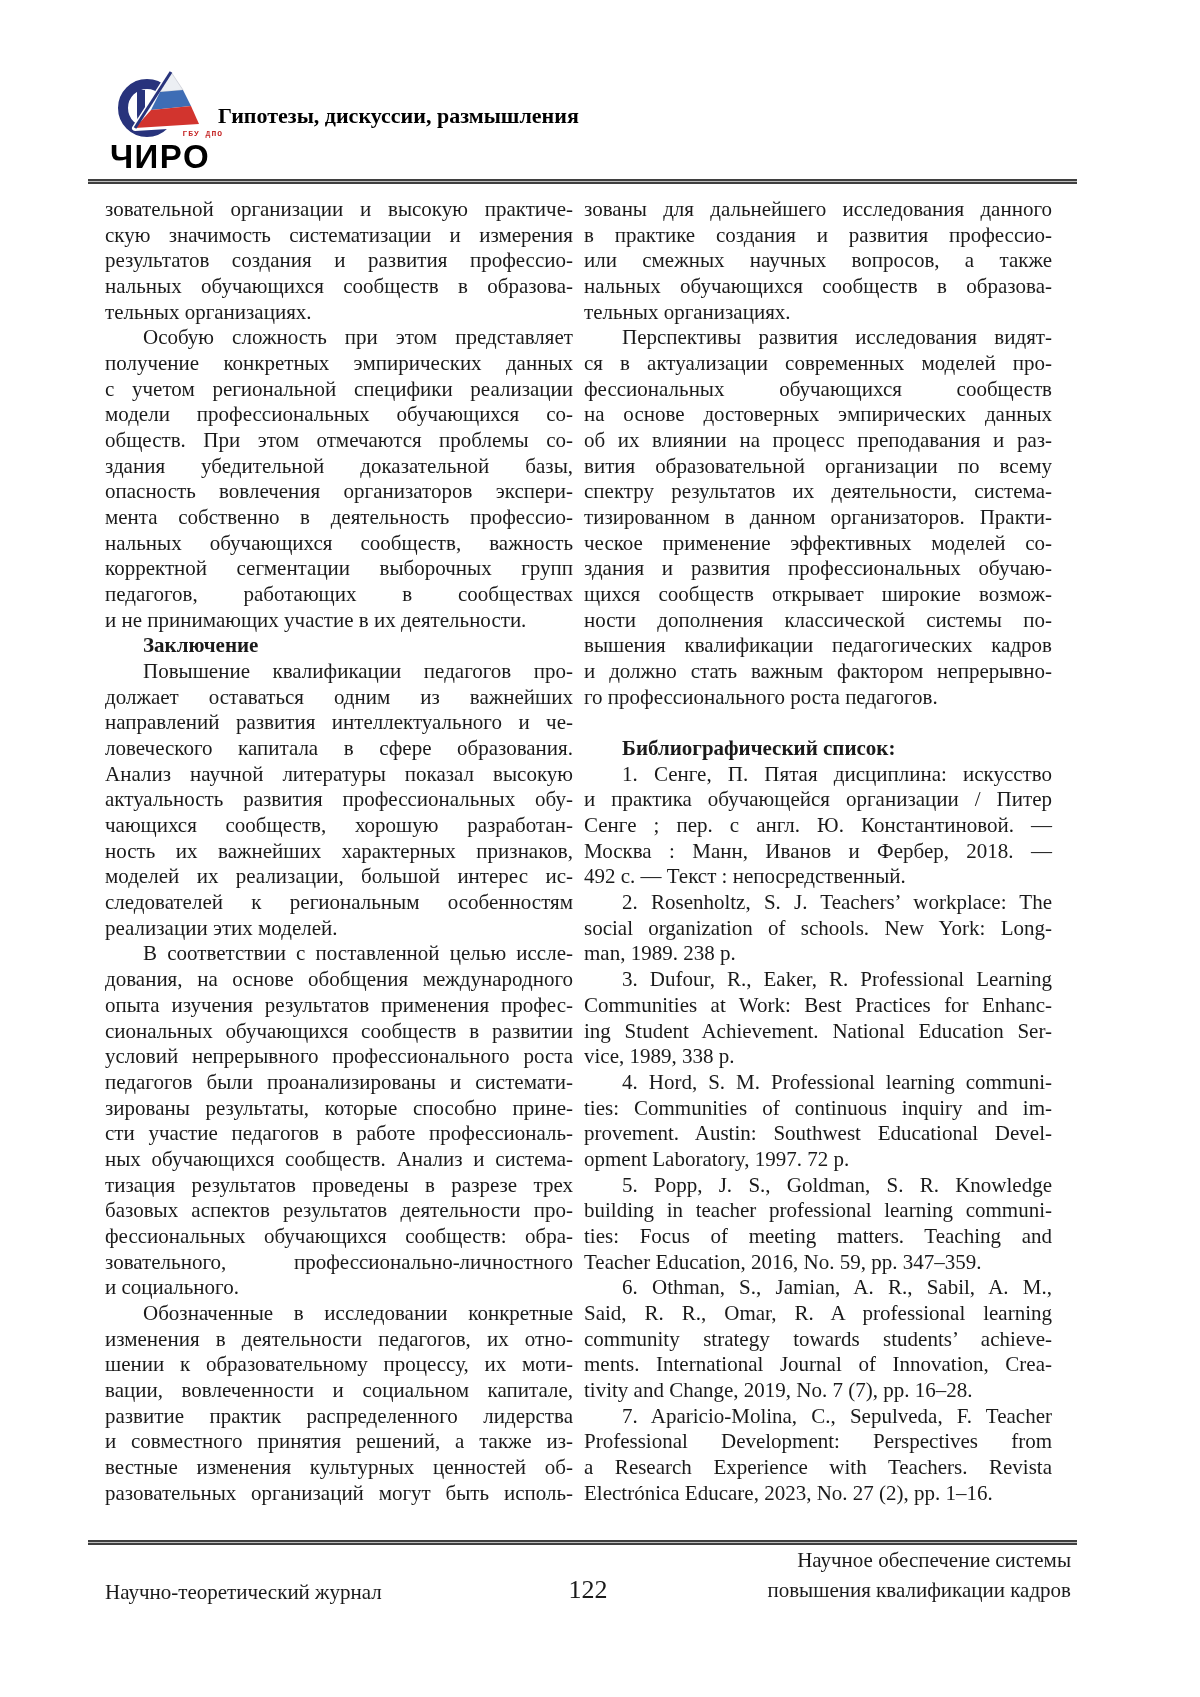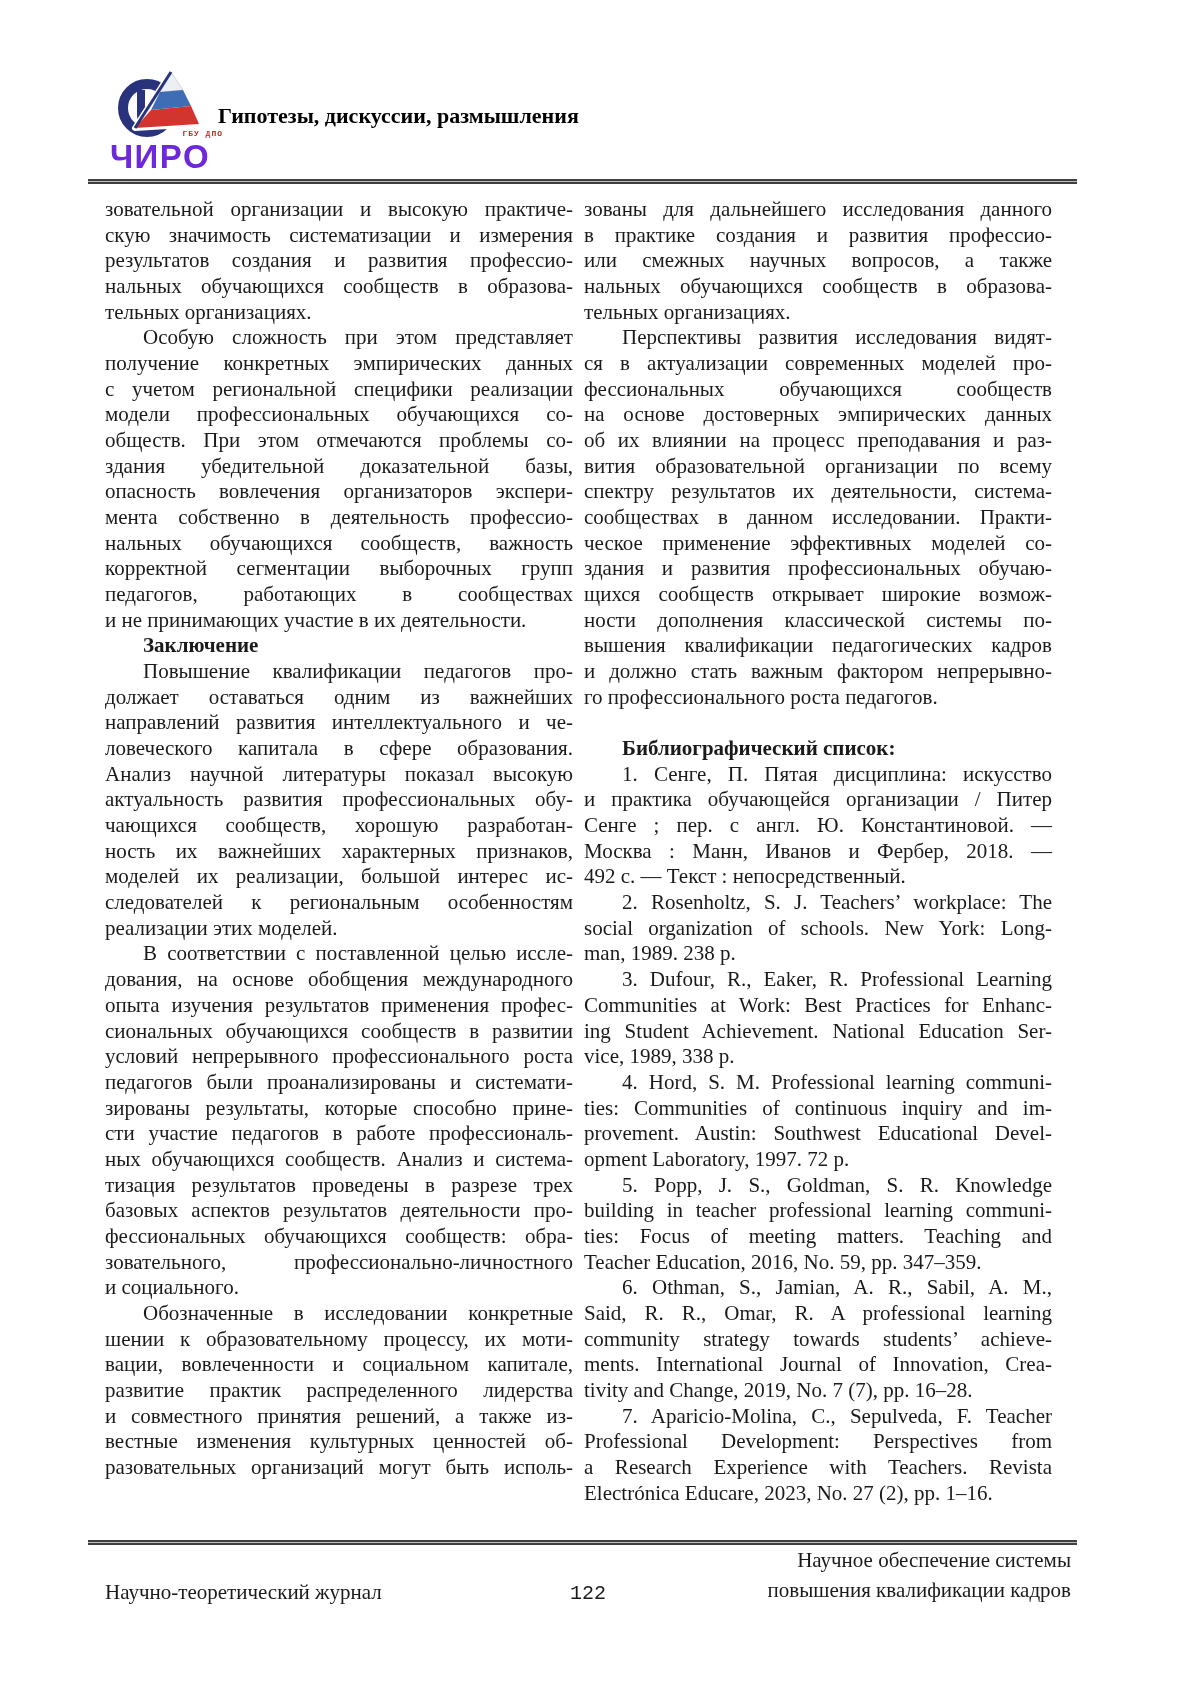--- a/index.html
+++ b/index.html
@@ -5,42 +5,42 @@
   html,body{margin:0;padding:0;background:#ffffff;}
   .page{position:relative;width:1200px;height:1697px;background:#ffffff;overflow:hidden;
         font-family:"Liberation Serif","DejaVu Serif",serif;color:#1a1a1a;}
 
   
   .logo{position:absolute;left:95px;top:70px;width:130px;text-align:center;}
   .logo svg{display:block;}
   .logo-small{position:absolute;top:59px;right:2px;font-family:Liberation Mono, monospace;
               font-size:8px;font-weight:700;color:#c62828;letter-spacing:1px;}
   .logo-abbr{margin-top:2px;font-family:"Liberation Sans",sans-serif;font-size:33px;font-weight:800;
-             color:#6d28d9;letter-spacing:1.5px;line-height:34px;}
+             color:#000000;letter-spacing:1.5px;line-height:34px;}
   .section-title{position:absolute;left:218px;top:103px;margin:0;font-size:22px;font-weight:700;color:#000;}
 
   
   .rule{position:absolute;left:88px;width:989px;height:1px;background:#bdbdbd;
         border-top:2px solid #3f3f3f;border-bottom:2px solid #3f3f3f;}
   .rule-header{top:179px;}
   .rule-footer{top:1540px;}
 
   
   .columns{position:absolute;left:105px;top:197px;width:963px;display:flex;gap:11px;}
   .col{width:468px;font-size:21px;line-height:25.68px;}
   .tline{text-align:justify;text-align-last:justify;height:25.68px;}
   .tline.endp{text-align-last:left;}
   .tline.ind{text-indent:38px;}
   .tline.bold{font-weight:700;}
   .tline.blank{text-align-last:left;}
 
   
   .footer{position:absolute;left:88px;top:1545px;width:989px;display:flex;align-items:flex-end;gap:28px;}
   .f-left{flex:1 1 0;padding-left:17px;font-size:21px;}
-  .f-center{flex:0 0 auto;font-size:20px;font-family:Liberation Mono, monospace;}
+  .f-center{flex:0 0 auto;font-size:26px;}
   .f-right{flex:1 1 0;text-align:right;font-size:21px;line-height:30px;padding-right:6px;}
 </style>
 </head>
 <body>
 
 <div class="page">
 
   <div class="logo">
     <svg width="130" height="68" viewBox="0 0 130 68">
 
@@ -103,41 +103,42 @@
         <div class="tline">педагогов были проанализированы и системати-</div>
         <div class="tline">зированы результаты, которые способно прине-</div>
         <div class="tline">сти участие педагогов в работе профессиональ-</div>
         <div class="tline">ных обучающихся сообществ. Анализ и система-</div>
         <div class="tline">тизация результатов проведены в разрезе трех</div>
         <div class="tline">базовых аспектов результатов деятельности про-</div>
         <div class="tline">фессиональных обучающихся сообществ: обра-</div>
         <div class="tline">зовательного, профессионально-личностного</div>
         <div class="tline endp">и социального.</div>
         <div class="tline ind">Обозначенные в исследовании конкретные</div>
+        <div class="tline">изменения в деятельности педагогов, их отно-</div>
         <div class="tline">шении к образовательному процессу, их моти-</div>
         <div class="tline">вации, вовлеченности и социальном капитале,</div>
         <div class="tline">развитие практик распределенного лидерства</div>
         <div class="tline">и совместного принятия решений, а также из-</div>
         <div class="tline">вестные изменения культурных ценностей об-</div>
         <div class="tline">разовательных организаций могут быть исполь-</div>
       </div>
     <div class="col">
         <div class="tline">зованы для дальнейшего исследования данного</div>
         <div class="tline">в практике создания и развития профессио-</div>
         <div class="tline">или смежных научных вопросов, а также</div>
         <div class="tline">нальных обучающихся сообществ в образова-</div>
         <div class="tline endp">тельных организациях.</div>
         <div class="tline ind">Перспективы развития исследования видят-</div>
         <div class="tline">ся в актуализации современных моделей про-</div>
         <div class="tline">фессиональных обучающихся сообществ</div>
         <div class="tline">на основе достоверных эмпирических данных</div>
         <div class="tline">об их влиянии на процесс преподавания и раз-</div>
         <div class="tline">вития образовательной организации по всему</div>
         <div class="tline">спектру результатов их деятельности, система-</div>
-        <div class="tline">сообществах в данном исследовании. Практи-</div>
+        <div class="tline">тизированном в данном организаторов. Практи-</div>
         <div class="tline">ческое применение эффективных моделей со-</div>
         <div class="tline">здания и развития профессиональных обучаю-</div>
         <div class="tline">щихся сообществ открывает широкие возмож-</div>
         <div class="tline">ности дополнения классической системы по-</div>
         <div class="tline">вышения квалификации педагогических кадров</div>
         <div class="tline">и должно стать важным фактором непрерывно-</div>
         <div class="tline endp">го профессионального роста педагогов.</div>
         <div class="tline blank">&nbsp;</div>
         <div class="tline ind endp bold">Библиографический список:</div>
         <div class="tline ind">1. Сенге, П. Пятая дисциплина: искусство</div>

